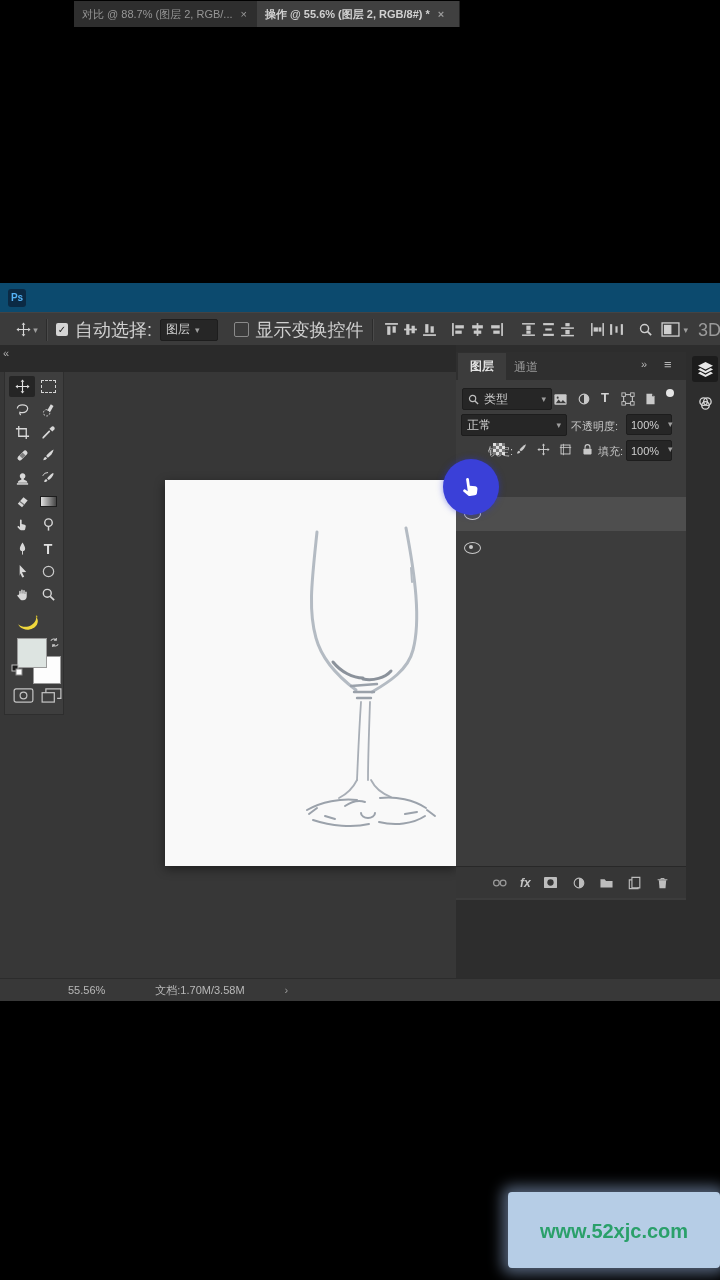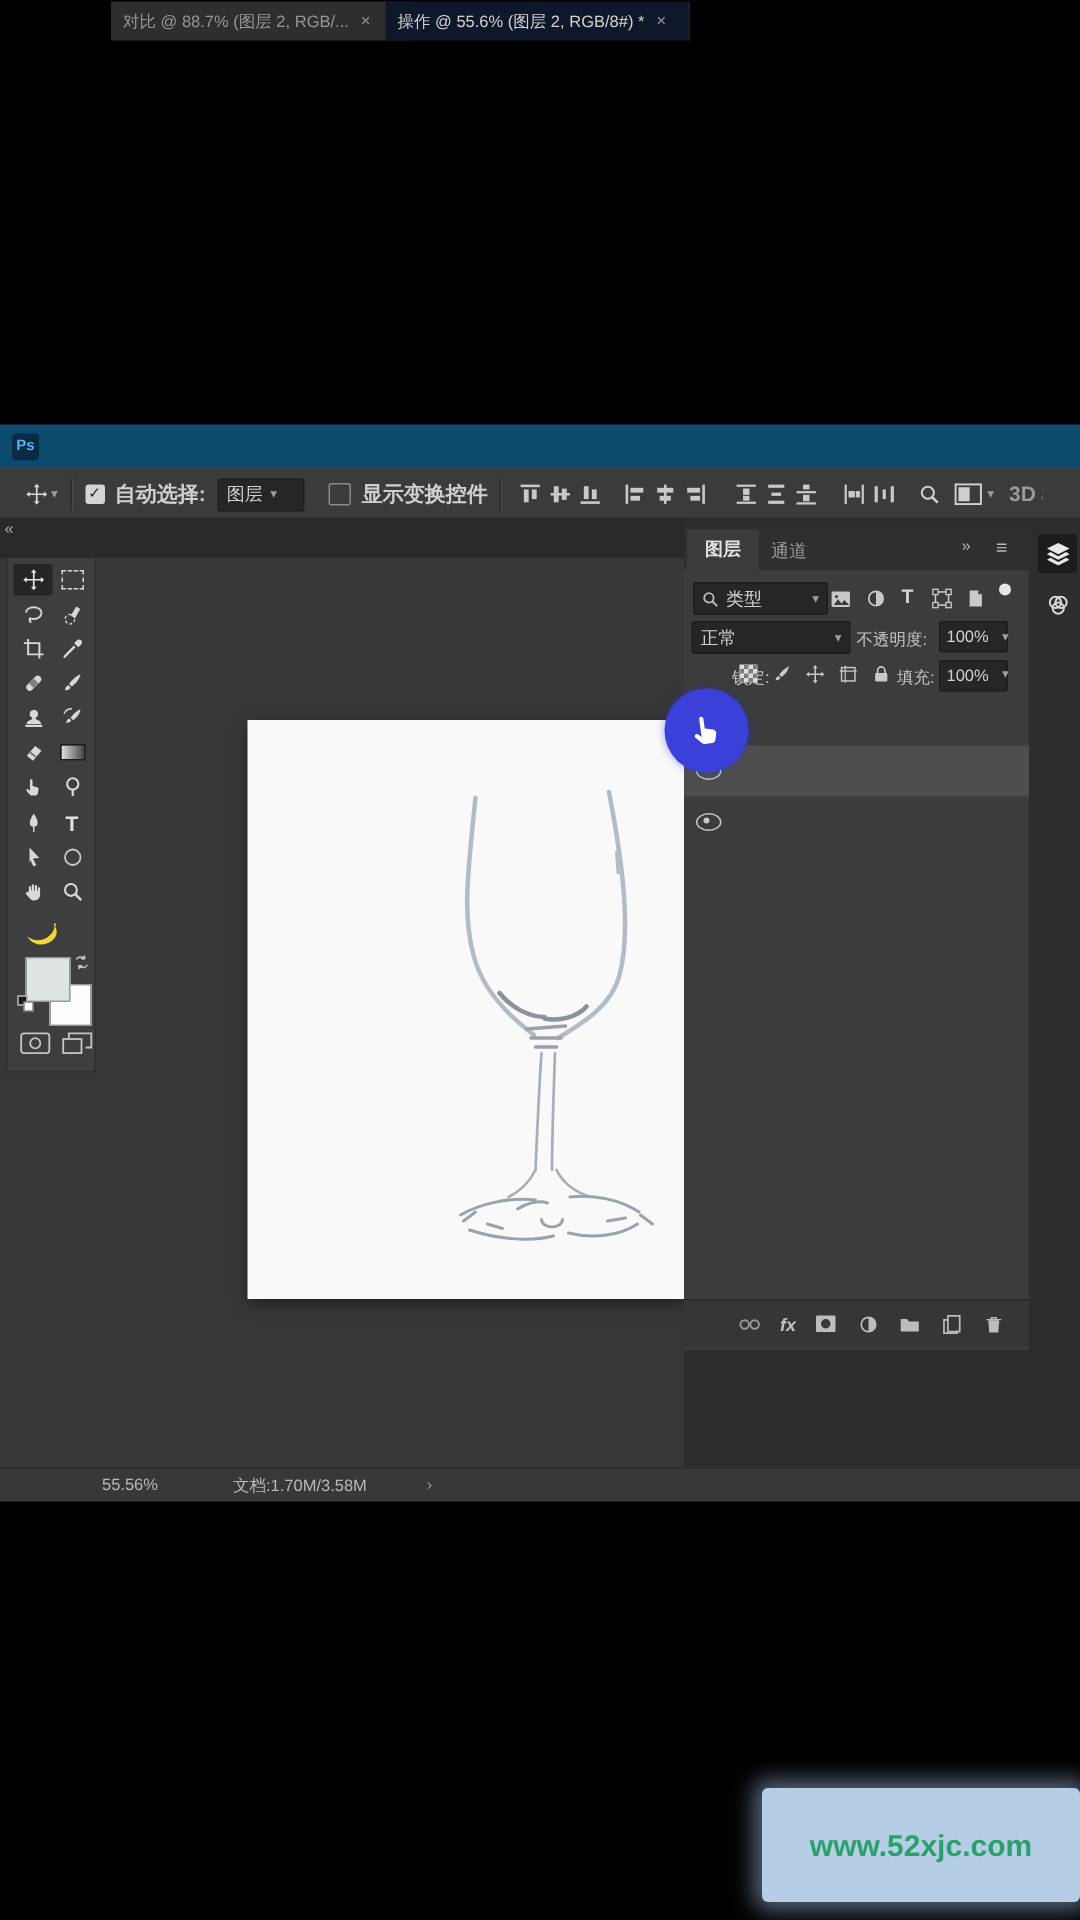--- a/index.html
+++ b/index.html
@@ -1,19 +1,19 @@
 <!DOCTYPE html>
 <html><head>
 <meta charset="utf-8">
 <style>
   html,body{margin:0;padding:0;}
   body{width:720px;height:1280px;background:#000;position:relative;overflow:hidden;
        font-family:"Liberation Sans","DejaVu Sans",sans-serif;-webkit-font-smoothing:antialiased;}
   .abs{position:absolute;}
-  .txt{color:#cfcfcf;font-size:14px;white-space:nowrap;font-weight:bold;}
+  .txt{color:#cfcfcf;font-size:18px;white-space:nowrap;}
   .dim{color:#9a9a9a;}
   
   #menubar{left:0;top:283px;width:720px;height:29px;background:#0c4a6e;display:flex;align-items:center;}
   .pslogo{width:18px;height:18px;margin-left:8px;background:#0b2a44;border-radius:3px;color:#55b2f5;
           font-size:10px;font-weight:bold;display:flex;align-items:center;justify-content:center;}
   .menus{display:flex;gap:15px;margin-left:12px;}
   .menus span{color:#d2d2d2;font-size:12px;white-space:nowrap;}
   .winbtn{color:#c9c9c9;font-size:13px;line-height:13px;}
   #optionsbar{left:0;top:312px;width:720px;height:33px;background:#3b3b3b;border-top:1px solid #444;
               display:flex;align-items:center;overflow:hidden;}
@@ -206,21 +206,21 @@
   <span class="ddarrow" style="margin-left:3px;">▾</span>
   <span class="txt dim" style="margin-left:10px;max-width:22px;overflow:hidden;display:inline-block;">3D 模式</span>
 </div>
 
 <div id="tabbar" class="abs"></div>
 <span class="abs" style="left:3px;top:347px;color:#b0b0b0;font-size:11px;z-index:5;">«</span>
 <div class="doctab abs" style="left:74px;width:182px;background:#2e2e2e;color:#969696;z-index:4;">
   <span>对比 @ 88.7% (图层 2, RGB/...</span>
   <span class="x">×</span>
 </div>
-<div class="doctab abs" style="left:257px;width:186px;background:#0f172a;color:#d2d2d2;z-index:4;">
+<div class="doctab abs" style="left:257px;width:186px;background:#404040;color:#d2d2d2;z-index:4;font-weight:bold;">
   <span>操作 @ 55.6% (图层 2, RGB/8#) *</span>
   <span class="x">×</span>
 </div>
 
 <div id="workspace" class="abs"></div>
 <div id="canvas" class="abs">
   <svg viewBox="0 0 291 386" width="291" height="386">
     <g fill="none" stroke="#b4bbc3" stroke-width="3" stroke-linecap="round">
       <path d="M152 52 C147 100 143 130 151 158 C157 180 175 198 191 210"></path>
       <path d="M241 48 C250 95 256 140 248 170 C243 190 224 202 207 212"></path>

